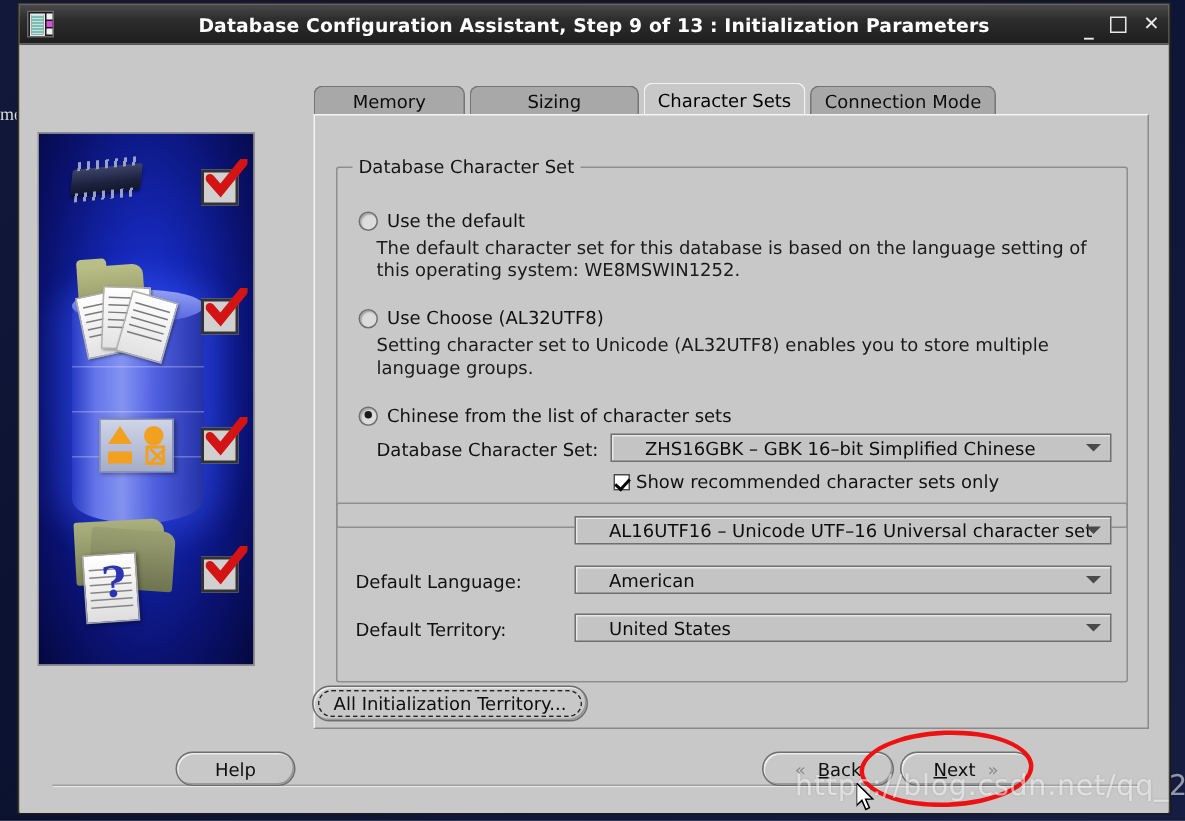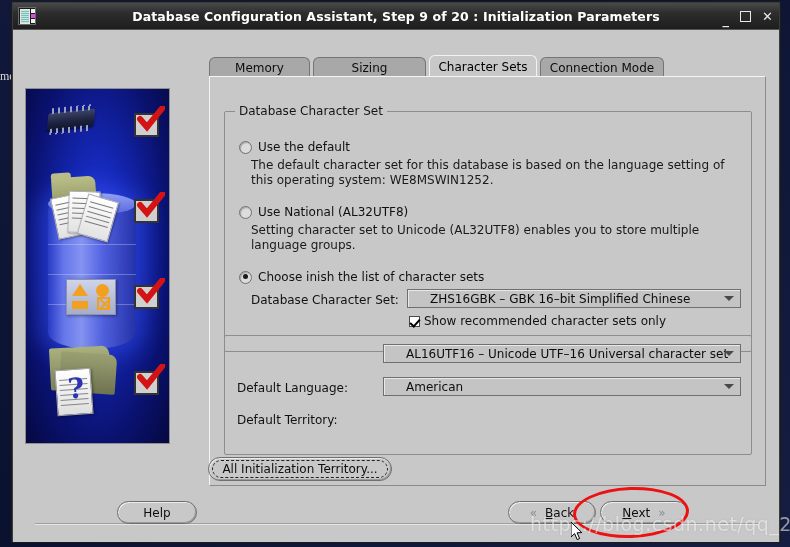--- a/index.html
+++ b/index.html
@@ -404,21 +404,21 @@
 
     <div id="titlebar">
       <div class="title-icon">
         <div class="chip"></div>
         <div class="dots">
             <i></i>
             <i class="magenta"></i>
             <i></i>
           </div>
       </div>
-      <div id="title-text">Database Configuration Assistant, Step 9 of 20 : Initialization Parameters</div>
+      <div id="title-text">Database Configuration Assistant, Step 9 of 13 : Initialization Parameters</div>
       <div class="win-buttons">
         <span class="wb-min">_</span>
         <span class="wb-max"></span>
         <span class="wb-close">✕</span>
       </div>
     </div>
 
     <div id="winbody">
 
       <div id="illus">
@@ -509,27 +509,27 @@
           <div class="legend">Database Character Set</div>
 
           <div class="radio-row" style="left:14px; top:28px">
             <span class="radio"></span>
             <span class="lbl">Use the default</span>
           </div>
           <div class="desc" style="left:26px; top:46px; width:490px;">The default character set for this database is based on the language setting of this operating system: WE8MSWIN1252.</div>
 
           <div class="radio-row" style="left:14px; top:93px">
             <span class="radio"></span>
-            <span class="lbl">Use National (AL32UTF8)</span>
+            <span class="lbl">Use Choose (AL32UTF8)</span>
           </div>
           <div class="desc" style="left:26px; top:111px; width:490px;">Setting character set to Unicode (AL32UTF8) enables you to store multiple language groups.</div>
 
           <div class="radio-row" style="left:14px; top:158px">
             <span class="radio sel"></span>
-            <span class="lbl">Choose inish the list of character sets</span>
+            <span class="lbl">Chinese from the list of character sets</span>
           </div>
 
           <div class="field-label" style="left:26px; top:181px">Database Character Set:</div>
           <div class="combo" style="left:182px; top:177px; width:334px;">
             <span>ZHS16GBK – GBK 16–bit Simplified Chinese</span>
             <span class="arrow"></span>
           </div>
 
           <div class="cb-row" style="left:184px; top:202px">
             <span class="checkbox on"></span>
@@ -543,20 +543,24 @@
             <span class="arrow"></span>
           </div>
 
           <div class="field-label" style="left:12px; top:45px">Default Language:</div>
           <div class="combo" style="left:158px; top:41px; width:358px;">
             <span>American</span>
             <span class="arrow"></span>
           </div>
 
           <div class="field-label" style="left:12px; top:77px">Default Territory:</div>
+          <div class="combo" style="left:158px; top:73px; width:358px;">
+            <span>United States</span>
+            <span class="arrow"></span>
+          </div>
         </div>
       </div>
 
       <div class="rbtn focus" style="left:195px; top:427px; width:184px; height:24px;">
         <span>All Initialization Territory...</span>
       </div>
 
       <div class="sep"></div>
 
       <div class="rbtn" style="left:104px; top:471px; width:80px;">

